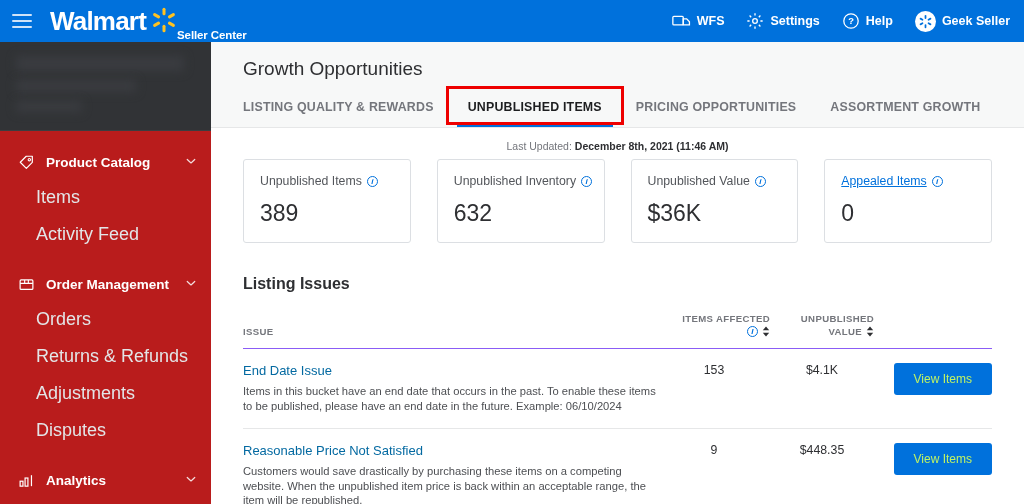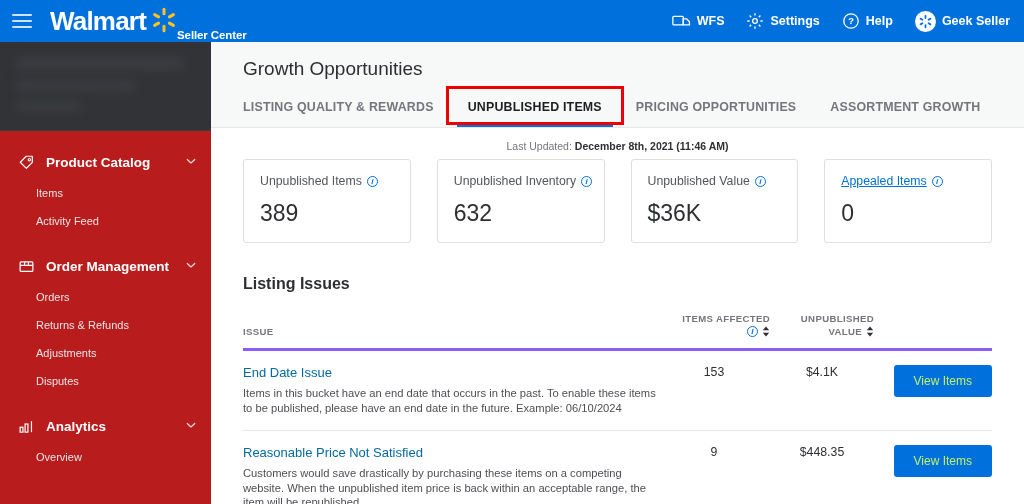--- a/index.html
+++ b/index.html
@@ -138,21 +138,21 @@
     margin-right: 10px;
     display: flex; align-items: center; justify-content: center;
     flex: 0 0 20px;
   }
   .nav-head .nav-label { flex: 1 1 auto; }
   .chev { flex: 0 0 auto; opacity: .85; }
 
   .nav-sub {
     display: block;
     padding: 8px 14px 8px 36px;
-    font-size: 11px;
+    font-size: 18px;
     color: #e3e5e7;
     cursor: pointer;
     text-decoration: none;
   }
 
   
   .main {
     flex: 1 1 auto;
     background: #ffffff;
     min-width: 0;
@@ -271,21 +271,21 @@
 
   .tbl { width: 100%; border-collapse: collapse; margin-top: 20px; }
   .tbl th {
     font-size: 9.6px;
     font-weight: bold;
     color: #74767c;
     letter-spacing: .35px;
     text-transform: uppercase;
     padding-bottom: 11px;
     vertical-align: bottom;
-    border-bottom: 3px solid #8b5cf6;
+    border-bottom: 1px solid #8b5cf6;
     margin-top: 24px;
   }
   .th-issue { text-align: left; width: auto; }
   .th-items { text-align: right; width: 112px; }
   .th-value { text-align: right; width: 104px; }
   .th-act   { width: 118px; }
 
   .th-stack { display: block; line-height: 12px; }
   .th-row2 {
     display: flex; align-items: center; justify-content: flex-end; gap: 4px;

